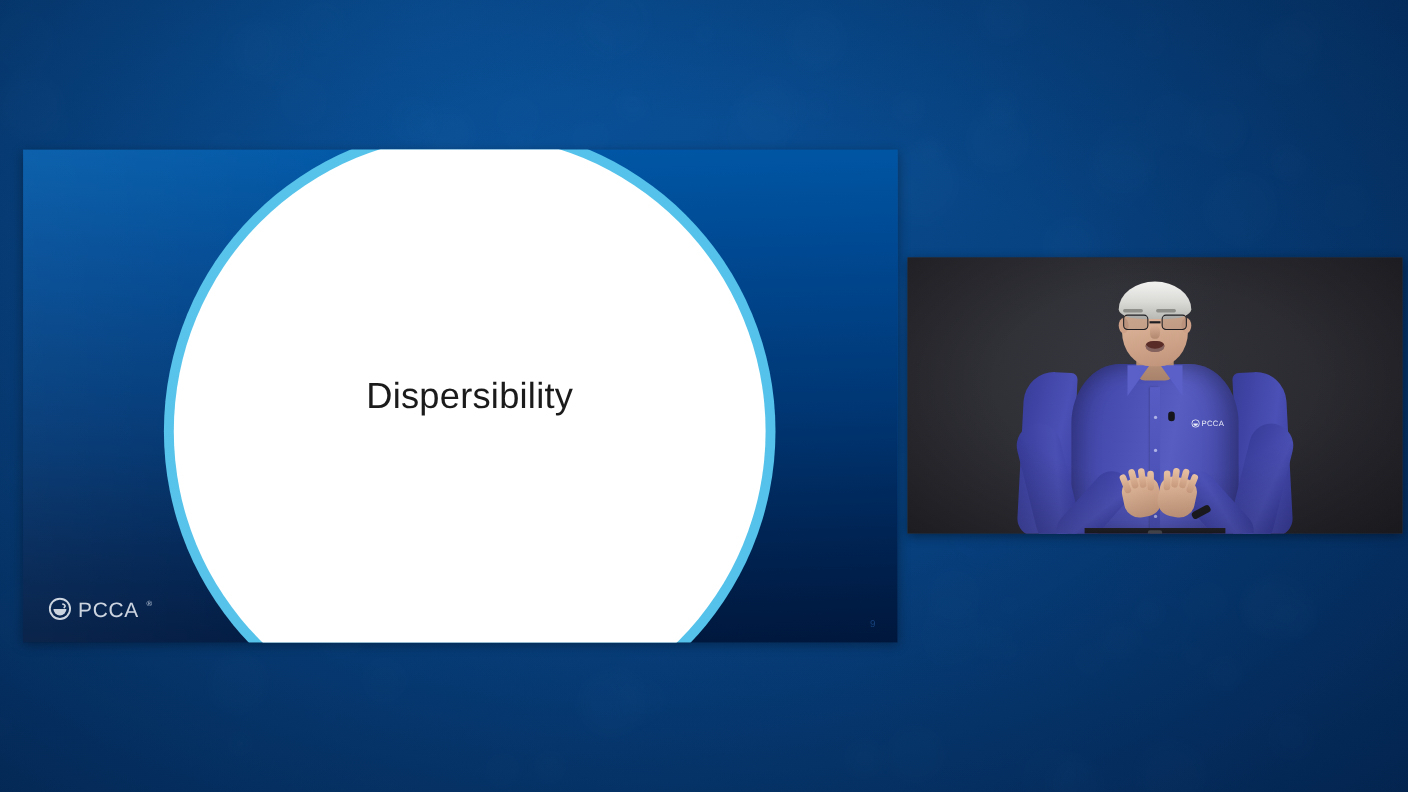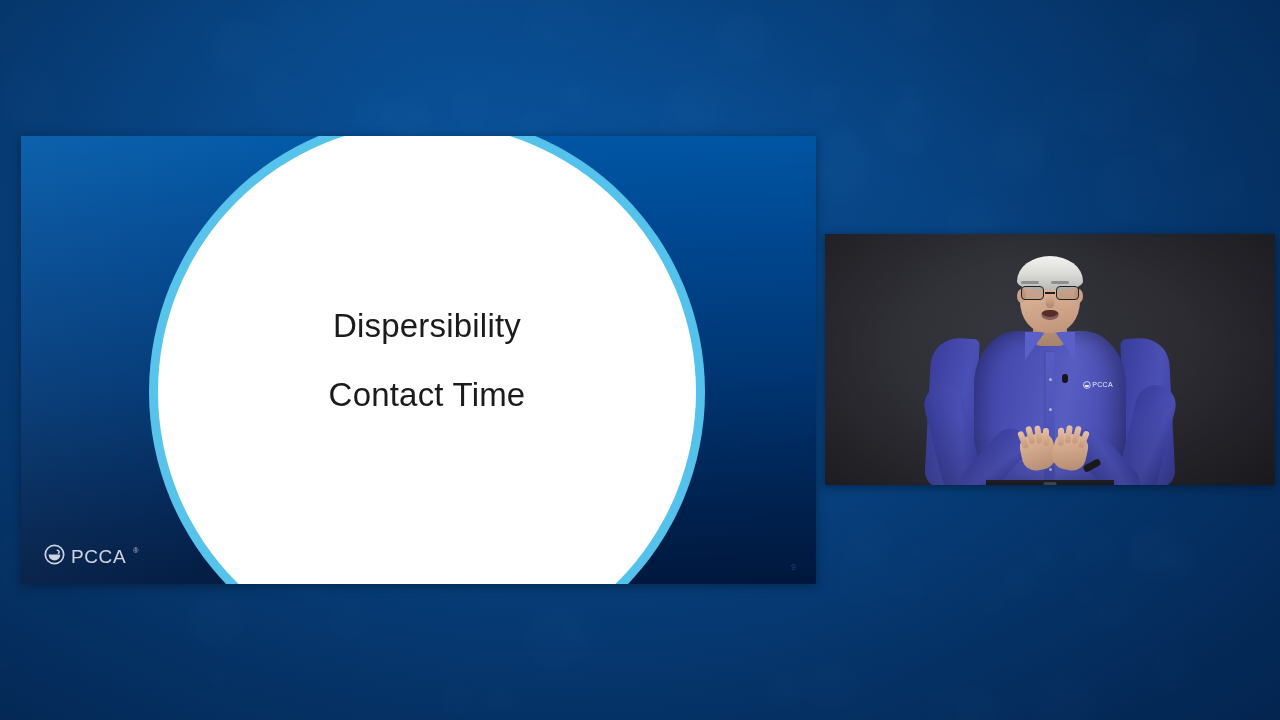--- a/index.html
+++ b/index.html
@@ -422,21 +422,20 @@
     </div>
   <div id="vignette"></div>
 
   <div id="slide">
 
     <div id="circle-ring"></div>
     <div id="circle-fill"></div>
 
     <div id="slide-text">
       <div class="line">Dispersibility</div>
-      <div class="line">Contact Time</div>
     </div>
 
     <div class="sheen"></div>
 
     <div id="slide-logo">
       <span class="mark">
         <svg width="21" height="21" viewBox="0 0 21 21">
           <circle cx="10.5" cy="10.5" r="9.2" fill="none" stroke="#e8edf4" stroke-width="1.7"></circle>
           <path d="M4.6 10.6 A5.9 5.9 0 0 0 16.4 10.6 Z" fill="#e8edf4"></path>
           <path d="M13.2 6.2 c2.0 0.3 2.6 2.1 1.2 3.1" fill="none" stroke="#e8edf4" stroke-width="1.5" stroke-linecap="round"></path>

